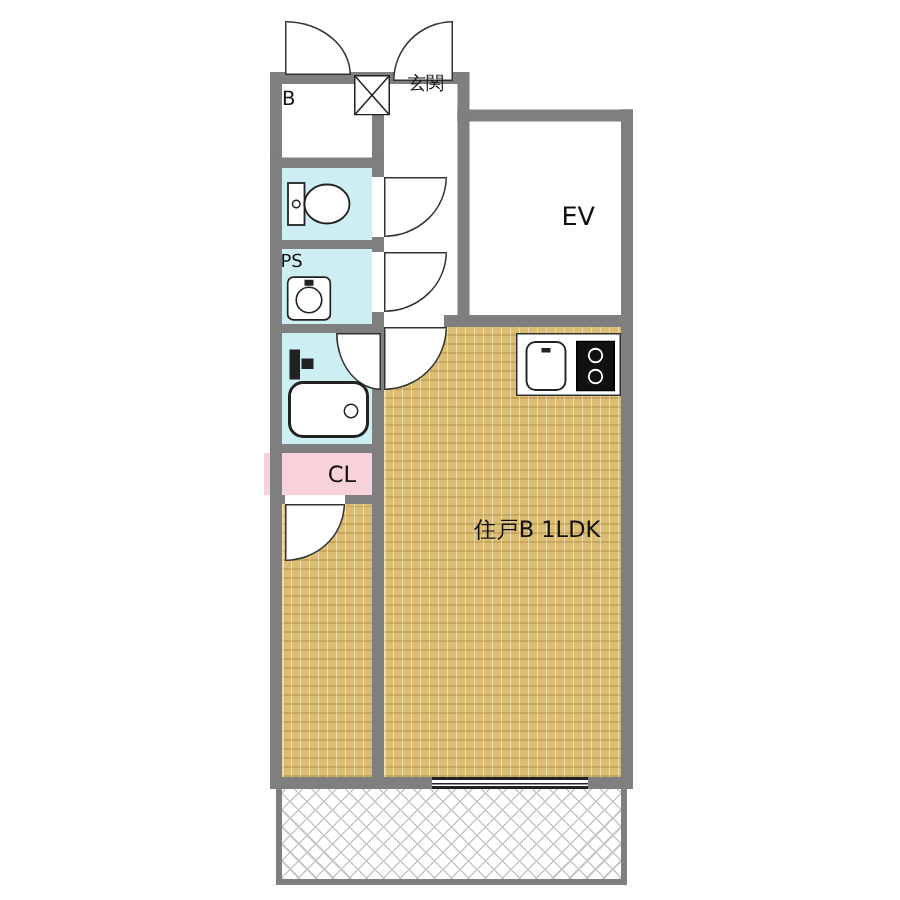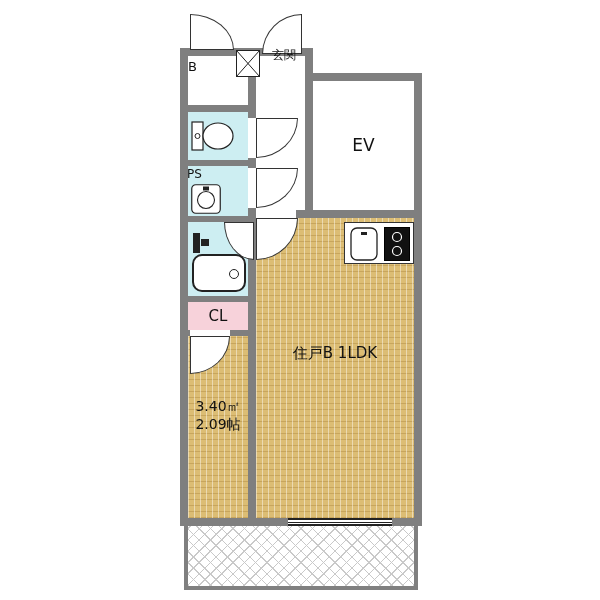--- a/index.html
+++ b/index.html
@@ -23,21 +23,21 @@
   .balcony{
     position:absolute;background:#ffffff;
     background-image:
       repeating-linear-gradient(45deg, #c9c9c9 0 1px, transparent 1px 8px),
       repeating-linear-gradient(-45deg, #c9c9c9 0 1px, transparent 1px 8px);
     border-left:4px solid #7f7f7f;border-right:4px solid #7f7f7f;border-bottom:4px solid #7f7f7f;
     box-sizing:border-box;
   }
   .arc{position:absolute;background:#ffffff;border:1px solid #333;box-sizing:border-box;}
   .lbl{position:absolute;color:#111;line-height:1.25;}
-  .center{display:flex;align-items:center;justify-content:center;text-align:center;}
+  .center{display:flex;align-items:center;justify-content:center;text-align:center;padding-left:22px;}
   .tub{
     position:absolute;background:#ffffff;border:2px solid #222;border-radius:10px;box-sizing:border-box;
   }
   .tub .drain{position:absolute;right:5px;top:50%;margin-top:-4px;width:8px;height:8px;border:1px solid #222;border-radius:50%;}
   .kitchen{position:absolute;background:#ffffff;border:1px solid #333;box-sizing:border-box;}
   .window{
     position:absolute;background:#ffffff;
     border-top:2px solid #222;border-bottom:2px solid #222;box-sizing:border-box;
   }
   .window .mid{position:absolute;left:0;top:2px;width:100%;height:1px;background:#222;}
@@ -46,21 +46,21 @@
 </head>
 <body>
 
 <div class="fp">
 
   <div class="room white-room" style="left:256px;top:56px;width:49px;height:162px;"></div>
   <div class="room white-room" style="left:188px;top:56px;width:60px;height:49px;"></div>
   <div class="room wet" style="left:188px;top:112px;width:60px;height:48px;"></div>
   <div class="room wet" style="left:188px;top:166px;width:60px;height:50px;"></div>
   <div class="room wet" style="left:188px;top:222px;width:60px;height:74px;"></div>
-  <div class="room pink center" style="left:188px;top:302px;width:60px;height:28px;">
+  <div class="room pink center" style="left:176px;top:302px;width:60px;height:28px;">
     <span class="lbl" style="position:static;font-size:15px;">CL</span>
   </div>
   <div class="room tatami" style="left:188px;top:336px;width:60px;height:182px;"></div>
   <div class="room white-room center" style="left:313px;top:81px;width:101px;height:129px;">
     <span class="lbl" style="position:static;font-size:17px;">EV</span>
   </div>
   <div class="room tatami" style="left:256px;top:218px;width:158px;height:300px;"></div>
 
   <div class="balcony" style="left:184px;top:526px;width:234px;height:64px;"></div>
 
@@ -142,22 +142,18 @@
   </div>
 
   <div class="window" style="left:288px;top:518px;width:104px;height:8px;">
     <span class="mid"></span>
   </div>
 
   <div class="lbl" style="left:262px;top:48px;width:44px;font-size:12px;text-align:center;">玄関</div>
   <div class="lbl" style="left:188px;top:59px;font-size:13px;">B</div>
   <div class="lbl" style="left:187px;top:167px;font-size:12px;">PS</div>
 
-  <div class="lbl" style="left:256px;top:344px;width:158px;text-align:center;font-size:15px;">
+  <div class="lbl" style="left:256px;top:344px;width:158px;text-align:center;font-size:15px;padding-left:23px;">
     <div>住戸B 1LDK</div>
   </div>
 
-  <div class="lbl" style="left:188px;top:398px;width:60px;text-align:center;font-size:14px;">
-    <div>3.40㎡</div>
-    <div>2.09帖</div>
-  </div>
 
 </div>
 
 </body></html>

